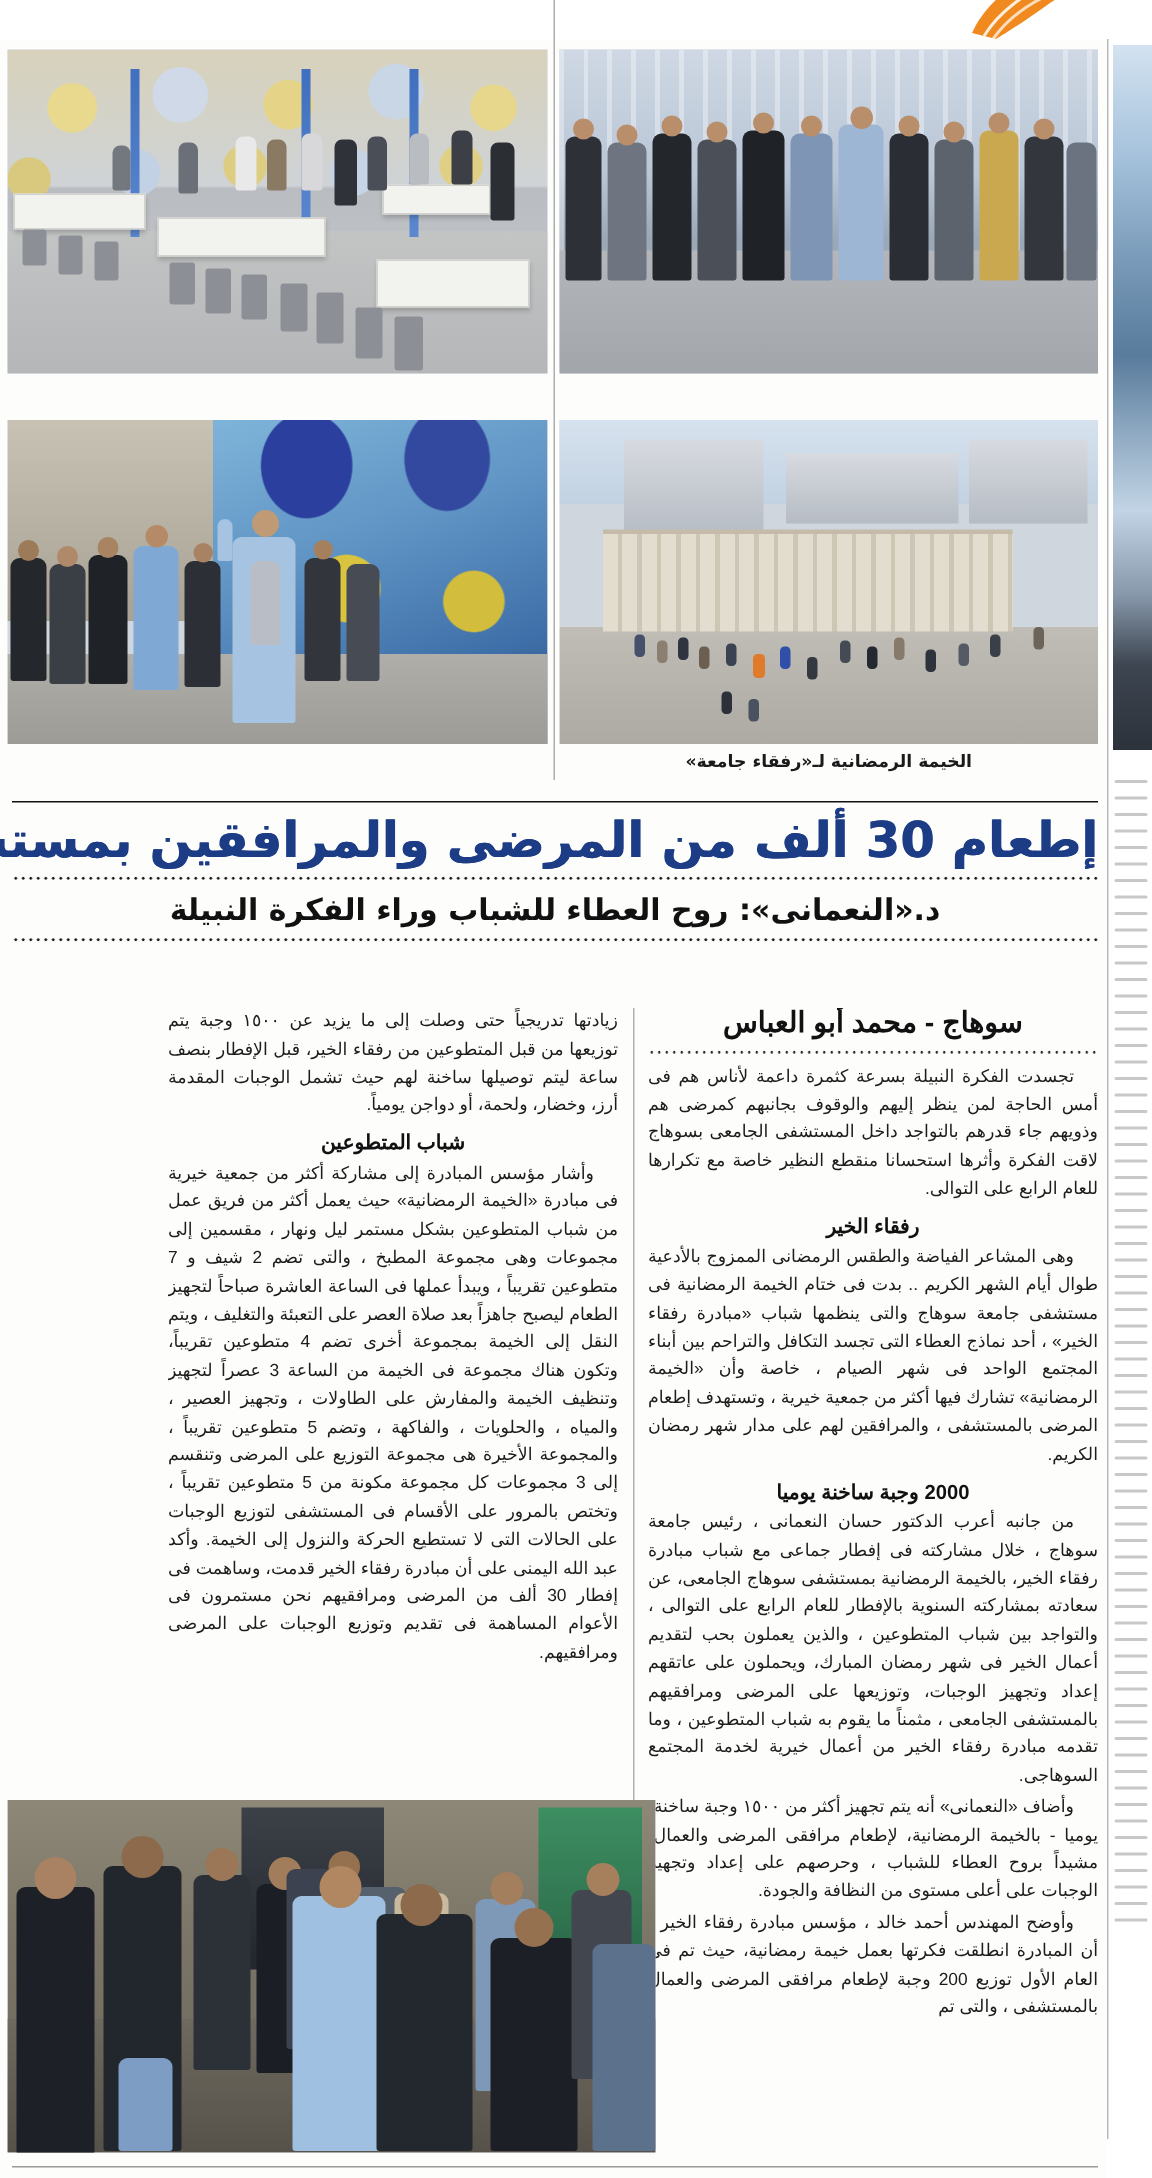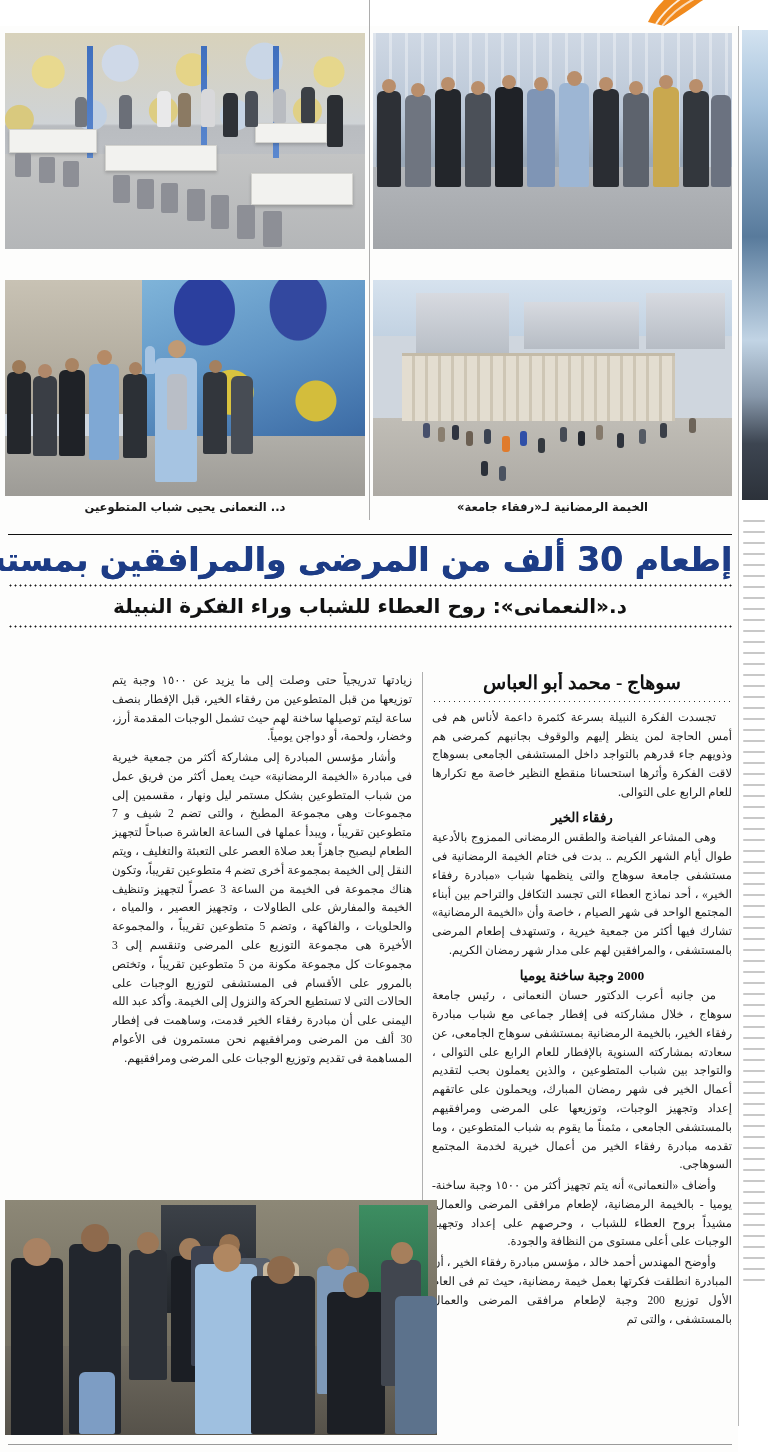--- a/index.html
+++ b/index.html
@@ -168,21 +168,21 @@
   }
 
   
   .cols{position:absolute;left:8px;top:672px;width:724px;height:770px;}
   .col{
     position:absolute;top:0;width:300px;
     text-align:justify;
     color:#1c1c1c;
     font-size:11.6px;
     line-height:1.62;
-    font-family:Liberation Serif, serif;
+    font-family:Liberation Sans, sans-serif;
   }
   .col-right{right:0;height:715px;overflow:hidden;}
   .col-left{right:320px;height:540px;overflow:hidden;}
   .gutter{
     position:absolute;right:309px;top:0;width:1px;height:715px;background:#b0b0b0;
   }
   .byline{
     text-align:center;font-weight:900;font-size:19px;color:#111;
     margin:0 0 5px;line-height:1.2;
   }
@@ -368,21 +368,20 @@
     <div class="p3-person" style="left:118px;top:94px;width:24px;height:84px;background:#2c3036;"></div>
     <div class="p3-head" style="left:124px;top:82px;width:13px;height:13px;background:#a88262;"></div>
     <div class="p3-person" style="left:150px;top:78px;width:42px;height:124px;background:#a6c4e2;"></div>
     <div class="p3-person" style="left:162px;top:94px;width:20px;height:56px;background:#b9bec6;"></div>
     <div class="p3-head" style="left:163px;top:60px;width:18px;height:18px;background:#c09a74;"></div>
     <div class="p3-person" style="left:140px;top:66px;width:10px;height:28px;background:#a6c4e2;"></div>
     <div class="p3-person" style="left:198px;top:92px;width:24px;height:82px;background:#32363c;"></div>
     <div class="p3-head" style="left:204px;top:80px;width:13px;height:13px;background:#a4805f;"></div>
     <div class="p3-person" style="left:226px;top:96px;width:22px;height:78px;background:#474c54;"></div>
   </div>
-  <div class="cap" style="left:5px;top:500px;width:360px;">د.. النعمانى يحيى شباب المتطوعين</div>
 
   <div class="photo" id="ph4">
     <div class="p4-sky"></div>
     <div class="p4-bldg" style="left:12%;top:6%;width:26%;height:30%;"></div>
     <div class="p4-bldg" style="left:42%;top:10%;width:32%;height:22%;"></div>
     <div class="p4-bldg" style="left:76%;top:6%;width:22%;height:26%;"></div>
     <div class="p4-ground"></div>
     <div class="p4-tent"></div>
     <div class="p4-dot" style="left:14%;top:66%;width:7px;height:15px;background:#47506b;"></div>
     <div class="p4-dot" style="left:18%;top:68%;width:7px;height:15px;background:#8a7f70;"></div>
@@ -428,20 +427,21 @@
       <div class="sub">2000 وجبة ساخنة يوميا</div>
       <p class="para">من جانبه أعرب الدكتور حسان النعمانى ، رئيس جامعة سوهاج ، خلال مشاركته فى إفطار جماعى مع شباب مبادرة رفقاء الخير، بالخيمة الرمضانية بمستشفى سوهاج الجامعى، عن سعادته بمشاركته السنوية بالإفطار للعام الرابع على التوالى ، والتواجد بين شباب المتطوعين ، والذين يعملون بحب لتقديم أعمال الخير فى شهر رمضان المبارك، ويحملون على عاتقهم إعداد وتجهيز الوجبات، وتوزيعها على المرضى ومرافقيهم بالمستشفى الجامعى ، مثمناً ما يقوم به شباب المتطوعين ، وما تقدمه مبادرة رفقاء الخير من أعمال خيرية لخدمة المجتمع السوهاجى.</p>
       <p class="para">وأضاف «النعمانى» أنه يتم تجهيز أكثر من ١٥٠٠ وجبة ساخنة- يوميا - بالخيمة الرمضانية، لإطعام مرافقى المرضى والعمال، مشيداً بروح العطاء للشباب ، وحرصهم على إعداد وتجهيز الوجبات على أعلى مستوى من النظافة والجودة.</p>
 
       <p class="para">وأوضح المهندس أحمد خالد ، مؤسس مبادرة رفقاء الخير ، أن المبادرة انطلقت فكرتها بعمل خيمة رمضانية، حيث تم فى العام الأول توزيع 200 وجبة لإطعام مرافقى المرضى والعمال بالمستشفى ، والتى تم</p>
     </div>
 
     <div class="col col-left">
       <p class="para noind">زيادتها تدريجياً حتى وصلت إلى ما يزيد عن ١٥٠٠ وجبة يتم توزيعها من قبل المتطوعين من رفقاء الخير، قبل الإفطار بنصف ساعة ليتم توصيلها ساخنة لهم حيث تشمل الوجبات المقدمة أرز، وخضار، ولحمة، أو دواجن يومياً.</p>
 
+      <div class="sub">شباب المتطوعين</div>
       <p class="para">وأشار مؤسس المبادرة إلى مشاركة أكثر من جمعية خيرية فى مبادرة «الخيمة الرمضانية» حيث يعمل أكثر من فريق عمل من شباب المتطوعين بشكل مستمر ليل ونهار ، مقسمين إلى مجموعات وهى مجموعة المطبخ ، والتى تضم 2 شيف و 7 متطوعين تقريباً ، ويبدأ عملها فى الساعة العاشرة صباحاً لتجهيز الطعام ليصبح جاهزاً بعد صلاة العصر على التعبئة والتغليف ، ويتم النقل إلى الخيمة بمجموعة أخرى تضم 4 متطوعين تقريباً، وتكون هناك مجموعة فى الخيمة من الساعة 3 عصراً لتجهيز وتنظيف الخيمة والمفارش على الطاولات ، وتجهيز العصير ، والمياه ، والحلويات ، والفاكهة ، وتضم 5 متطوعين تقريباً ، والمجموعة الأخيرة هى مجموعة التوزيع على المرضى وتنقسم إلى 3 مجموعات كل مجموعة مكونة من 5 متطوعين تقريباً ، وتختص بالمرور على الأقسام فى المستشفى لتوزيع الوجبات على الحالات التى لا تستطيع الحركة والنزول إلى الخيمة. وأكد عبد الله اليمنى على أن مبادرة رفقاء الخير قدمت، وساهمت فى إفطار 30 ألف من المرضى ومرافقيهم نحن مستمرون فى الأعوام المساهمة فى تقديم وتوزيع الوجبات على المرضى ومرافقيهم.</p>
     </div>
   </div>
 
   <div class="photo" id="ph5">
     <div class="p5-wall"></div>
     <div class="p5-door"></div>
     <div class="p5-green"></div>
     <div class="p5-floor"></div>
     <div class="p5-person" style="left:6px;top:58px;width:52px;height:178px;background:#1d2026;"></div>

